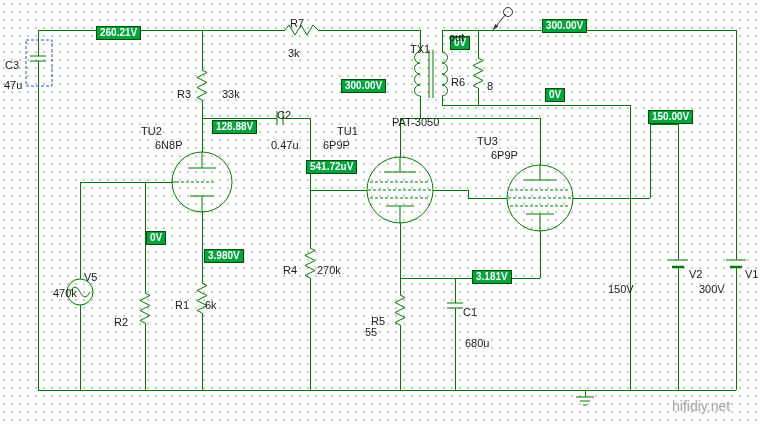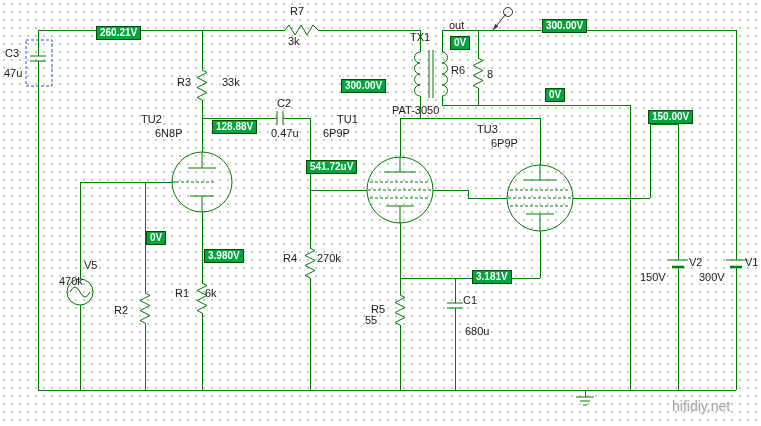--- a/index.html
+++ b/index.html
@@ -8,21 +8,21 @@
     position:relative; width:761px; height:426px; background:#ffffff;
     background-image: radial-gradient(circle, #c3cec3 0.9px, transparent 0.9px);
     background-size: 8px 8px; overflow:hidden;
   }
   svg.sch { position:absolute; left:0; top:0; }
   .vlabel {
     position:absolute; background:#00a53c; color:#ffffff; border:1px solid #054d05;
     font-size:10px; font-weight:bold; line-height:12px; padding:0 3px; white-space:nowrap;
   }
   .clabel {
-    position:absolute; color:#1a1a1a; font-size:11px; line-height:12px; white-space:nowrap;
+    position:absolute; color:#1a1a1a; font-size:11px; line-height:12px; white-space:nowrap;margin-top:12px;
   }
   .title {
     position:absolute; left:288px; top:394px; font-size:15px; color:#000;
   }
   .watermark {
     position:absolute; left:672px; top:398px; font-size:14px; font-weight:normal;
     color:#a6a6a6; text-shadow:1px 1px 0 #eeeeee;
   }
 </style>
 </head>
@@ -163,25 +163,25 @@
   <div class="clabel" style="left:155px;top:127px">6N8P</div>
   <div class="clabel" style="left:337px;top:113px">TU1</div>
   <div class="clabel" style="left:323px;top:127px">6P9P</div>
   <div class="clabel" style="left:477px;top:123px">TU3</div>
   <div class="clabel" style="left:491px;top:137px">6P9P</div>
   <div class="clabel" style="left:283px;top:252px">R4</div>
   <div class="clabel" style="left:317px;top:252px">270k</div>
   <div class="clabel" style="left:175px;top:287px">R1</div>
   <div class="clabel" style="left:205px;top:287px">6k</div>
   <div class="clabel" style="left:114px;top:304px">R2</div>
-  <div class="clabel" style="left:59px;top:275px">470k</div>
+  <div class="clabel" style="left:53px;top:275px">470k</div>
   <div class="clabel" style="left:84px;top:259px">V5</div>
   <div class="clabel" style="left:371px;top:303px">R5</div>
   <div class="clabel" style="left:365px;top:314px">55</div>
   <div class="clabel" style="left:463px;top:294px">C1</div>
   <div class="clabel" style="left:465px;top:325px">680u</div>
   <div class="clabel" style="left:689px;top:256px">V2</div>
-  <div class="clabel" style="left:640px;top:271px">150V</div>
+  <div class="clabel" style="left:608px;top:271px">150V</div>
   <div class="clabel" style="left:745px;top:256px">V1</div>
   <div class="clabel" style="left:699px;top:271px">300V</div>
 
   <div class="watermark">hifidiy.net</div>
 </div>
 
 </body></html>

